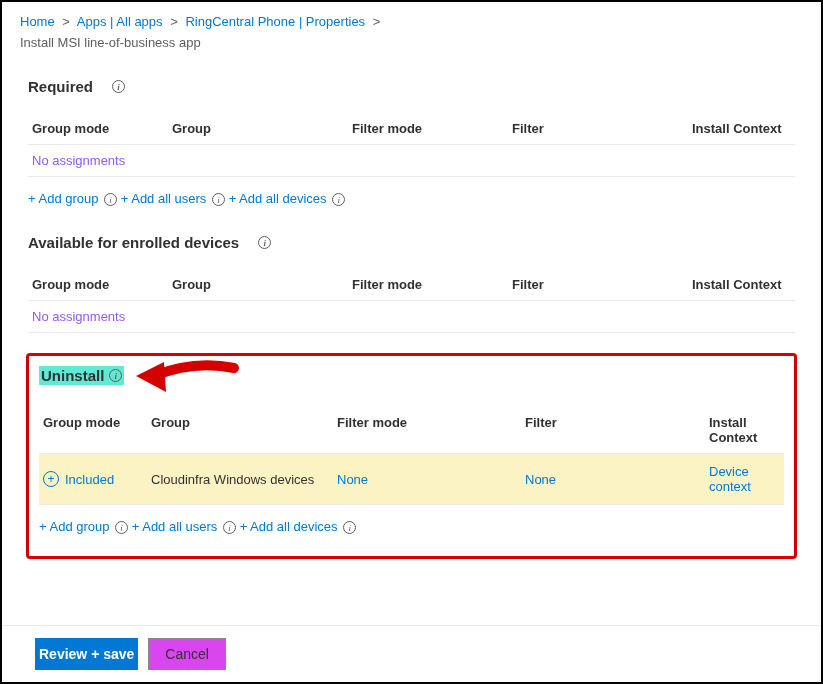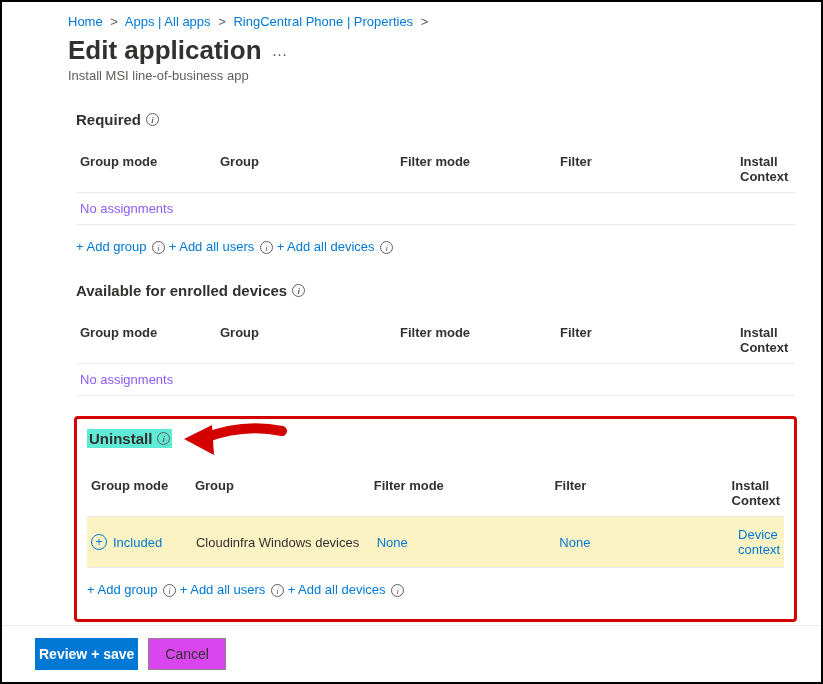--- a/index.html
+++ b/index.html
@@ -9,21 +9,20 @@
       color: #323130;
       background: #fff;
       width: 823px;
       height: 684px;
       border: 2px solid #000;
       position: relative;
       overflow: hidden;
     }
     .content {
       padding: 12px 18px 4px 18px;
-      margin-left: 48px;
     }
     .breadcrumb {
       font-size: 13px;
       color: #0078d4;
       margin-bottom: 6px;
     }
     .breadcrumb a {
       color: #0078d4;
       text-decoration: none;
       cursor: pointer;
@@ -55,21 +54,21 @@
     }
     .section {
       margin-top: 28px;
       padding: 0 8px;
     }
     .section-title {
       font-weight: 600;
       font-size: 15px;
       display: inline-flex;
       align-items: center;
-      gap: 5px;
+      gap: 19px;
       text-align: center;
     }
     .info-icon {
       display: inline-flex;
       align-items: center;
       justify-content: center;
       width: 13px;
       height: 13px;
       border: 1px solid #605e5c;
       border-radius: 50%;
@@ -210,24 +209,20 @@
 
   <div class="breadcrumb">
     <a>Home</a>
     <span class="sep">&gt;</span>
     <a>Apps | All apps</a>
     <span class="sep">&gt;</span>
     <a>RingCentral Phone | Properties</a>
     <span class="sep">&gt;</span>
   </div>
 
-  <div class="page-title-row">
-    <h1 class="page-title">Edit application</h1>
-    <span class="ellipsis">…</span>
-  </div>
   <div class="subtitle">Install MSI line-of-business app</div>
 
   <div class="section">
     <span class="section-title">
       <span>Required</span>
       <span class="info-icon">i</span>
     </span>
     <div class="table">
       <div class="table-header">
         <div class="col-mode">Group mode</div>

